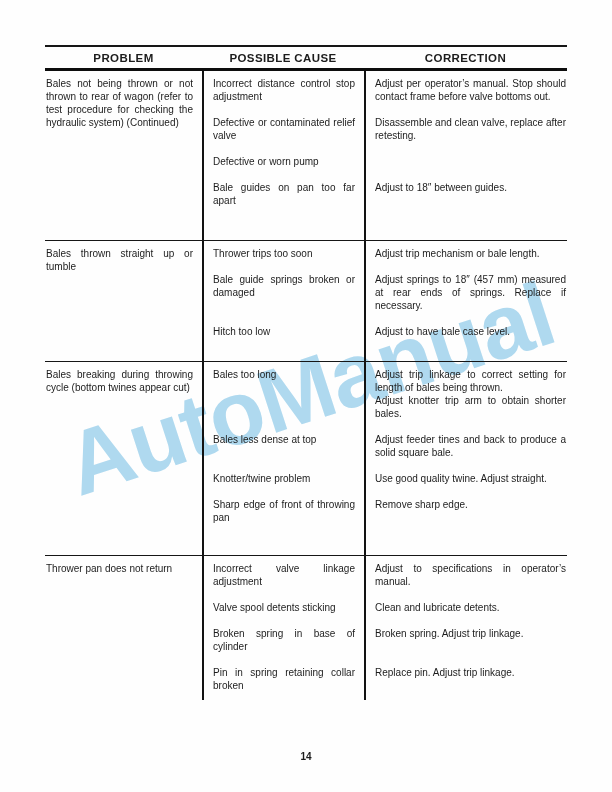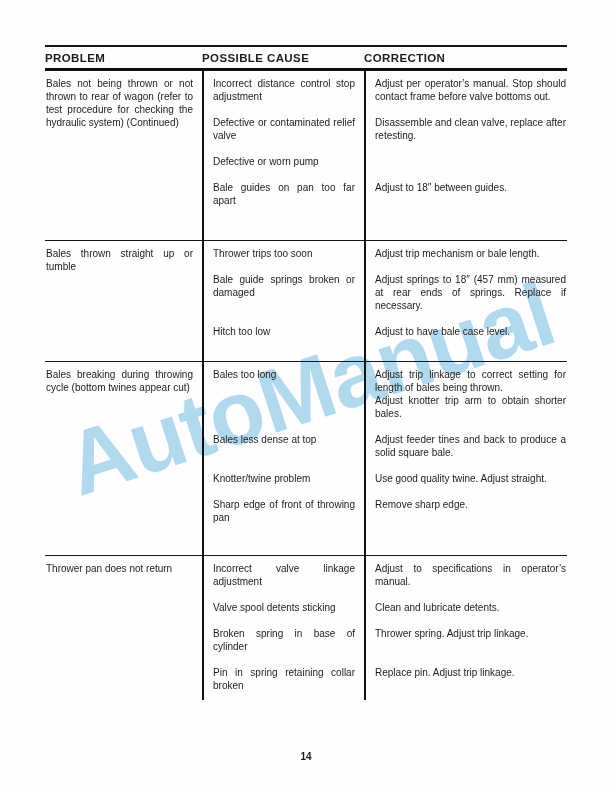--- a/index.html
+++ b/index.html
@@ -39,20 +39,21 @@
   .thead {
     display: flex;
     border-top: 2px solid #161616;
     border-bottom: 3px solid #0d0d0d;
     padding: 4px 0 3px 0;
   }
   .th {
     font-weight: bold;
     font-size: 11.5px;
     line-height: 14px;
+    text-align: center;
     letter-spacing: 0.4px;
   }
   .th.c1 { width: 157px; }
   .th.c2 { width: 162px; }
   .th.c3 { width: 203px; }
   .trow {
     position: relative;
     display: flex;
     border-bottom: 1.5px solid #161616;
     box-sizing: border-box;
@@ -201,21 +202,21 @@
         <div class="pair">
           <div class="cell cause">Incorrect valve linkage adjustment</div>
           <div class="cell corr">Adjust to specifications in operator’s manual.</div>
         </div>
         <div class="pair">
           <div class="cell cause">Valve spool detents sticking</div>
           <div class="cell corr">Clean and lubricate detents.</div>
         </div>
         <div class="pair">
           <div class="cell cause">Broken spring in base of cylinder</div>
-          <div class="cell corr">Thrower spring. Adjust trip linkage.</div>
+          <div class="cell corr">Broken spring. Adjust trip linkage.</div>
         </div>
         <div class="pair">
           <div class="cell cause">Pin in spring retaining collar broken</div>
           <div class="cell corr">Replace pin. Adjust trip linkage.</div>
         </div>
       </div>
     </section>
 
   </div>
 

